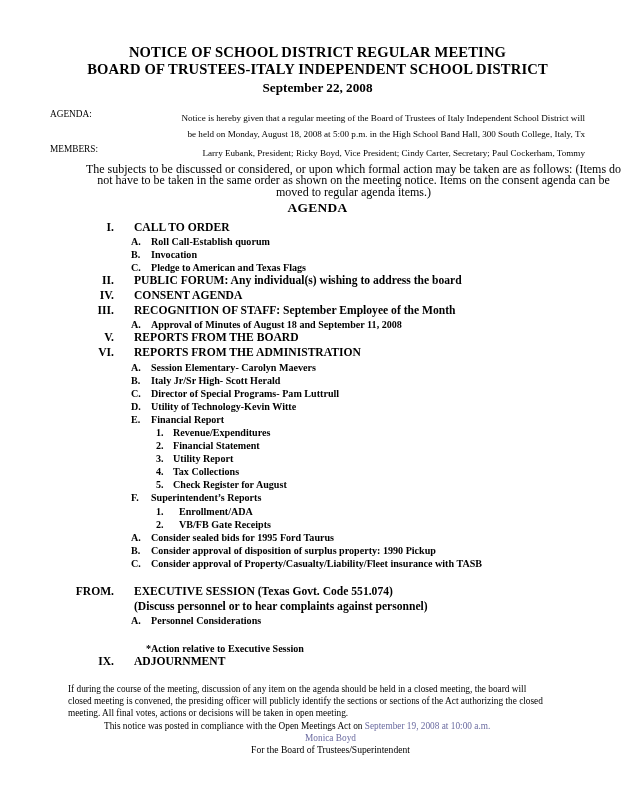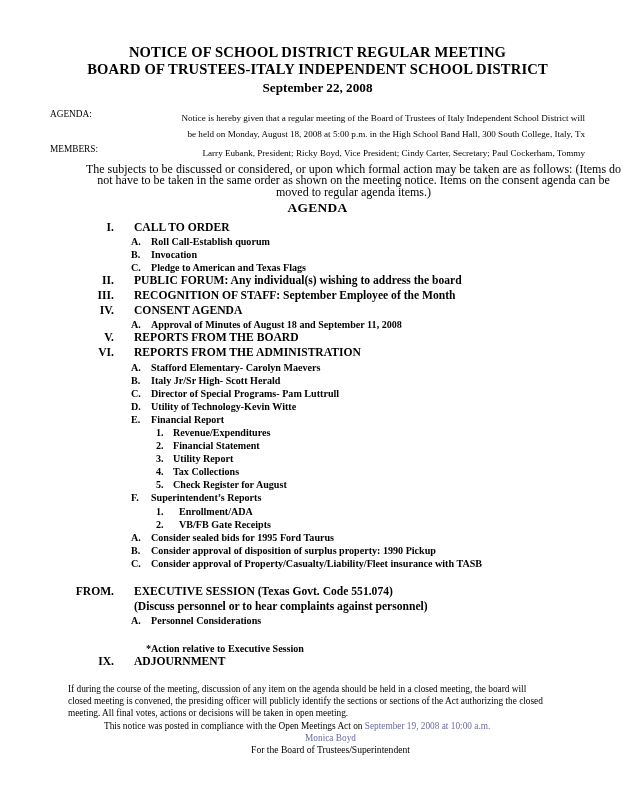--- a/index.html
+++ b/index.html
@@ -229,45 +229,45 @@
       <span class="num">C.</span>
       <span class="txt">Pledge to American and Texas Flags</span>
     </div>
 
     <div class="lvl1">
       <span class="num">II.</span>
       <span class="txt">PUBLIC FORUM: Any individual(s) wishing to address the board</span>
     </div>
 
     <div class="lvl1">
+      <span class="num">IV.</span>
+      <span class="txt">CONSENT AGENDA</span>
+    </div>
+
+    <div class="lvl1">
       <span class="num">III.</span>
       <span class="txt">RECOGNITION OF STAFF:  September Employee of the Month</span>
     </div>
-
-    <div class="lvl1">
-      <span class="num">IV.</span>
-      <span class="txt">CONSENT AGENDA</span>
-    </div>
     <div class="lvl2">
       <span class="num">A.</span>
       <span class="txt">Approval of Minutes of August 18 and September 11, 2008</span>
     </div>
 
     <div class="lvl1">
       <span class="num">V.</span>
       <span class="txt">REPORTS FROM THE BOARD</span>
     </div>
 
     <div class="lvl1">
       <span class="num">VI.</span>
       <span class="txt">REPORTS FROM THE ADMINISTRATION</span>
     </div>
     <div class="lvl2">
       <span class="num">A.</span>
-      <span class="txt">Stafford Elementary- Carolyn Maevers</span>
+      <span class="txt">Session Elementary- Carolyn Maevers</span>
     </div>
     <div class="lvl2">
       <span class="num">B.</span>
       <span class="txt">Italy Jr/Sr High-  Scott Herald</span>
     </div>
     <div class="lvl2">
       <span class="num">C.</span>
       <span class="txt">Director of Special Programs- Pam Luttrull</span>
     </div>
     <div class="lvl2">

